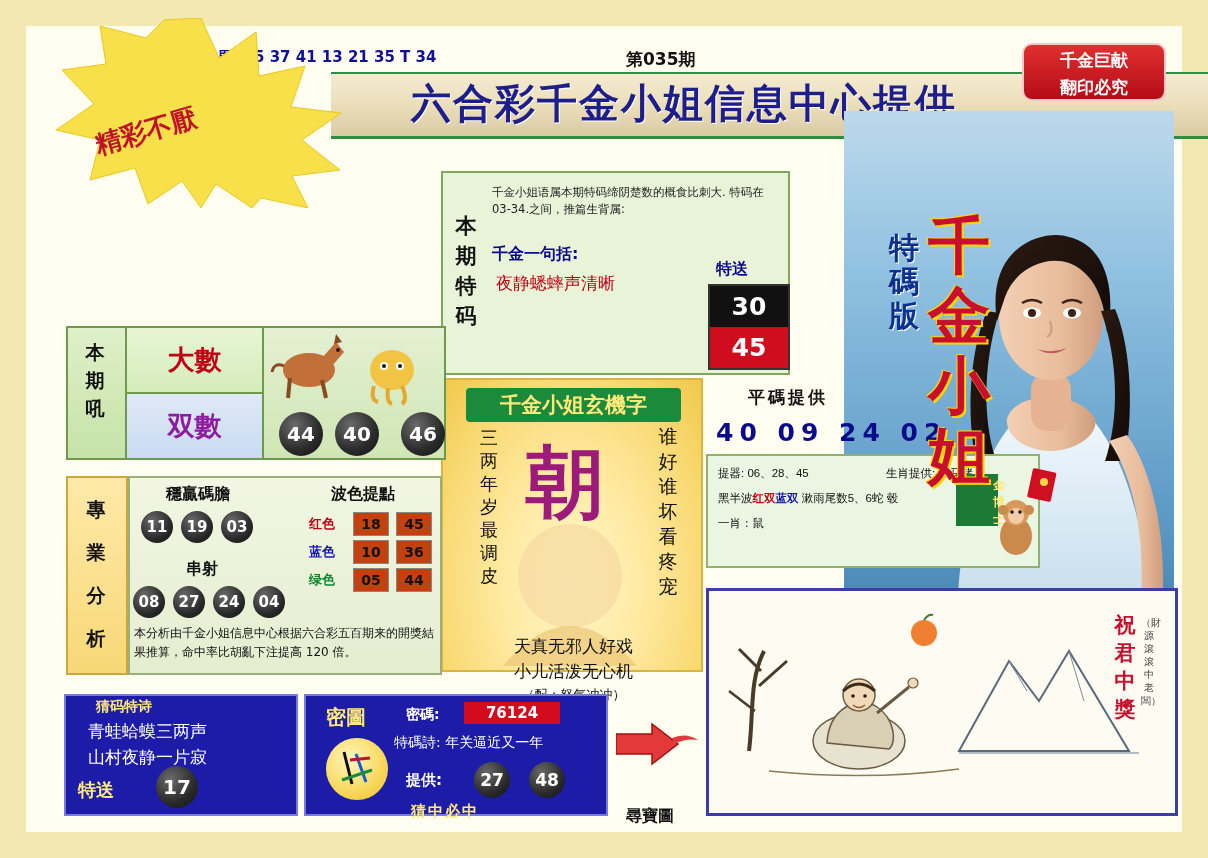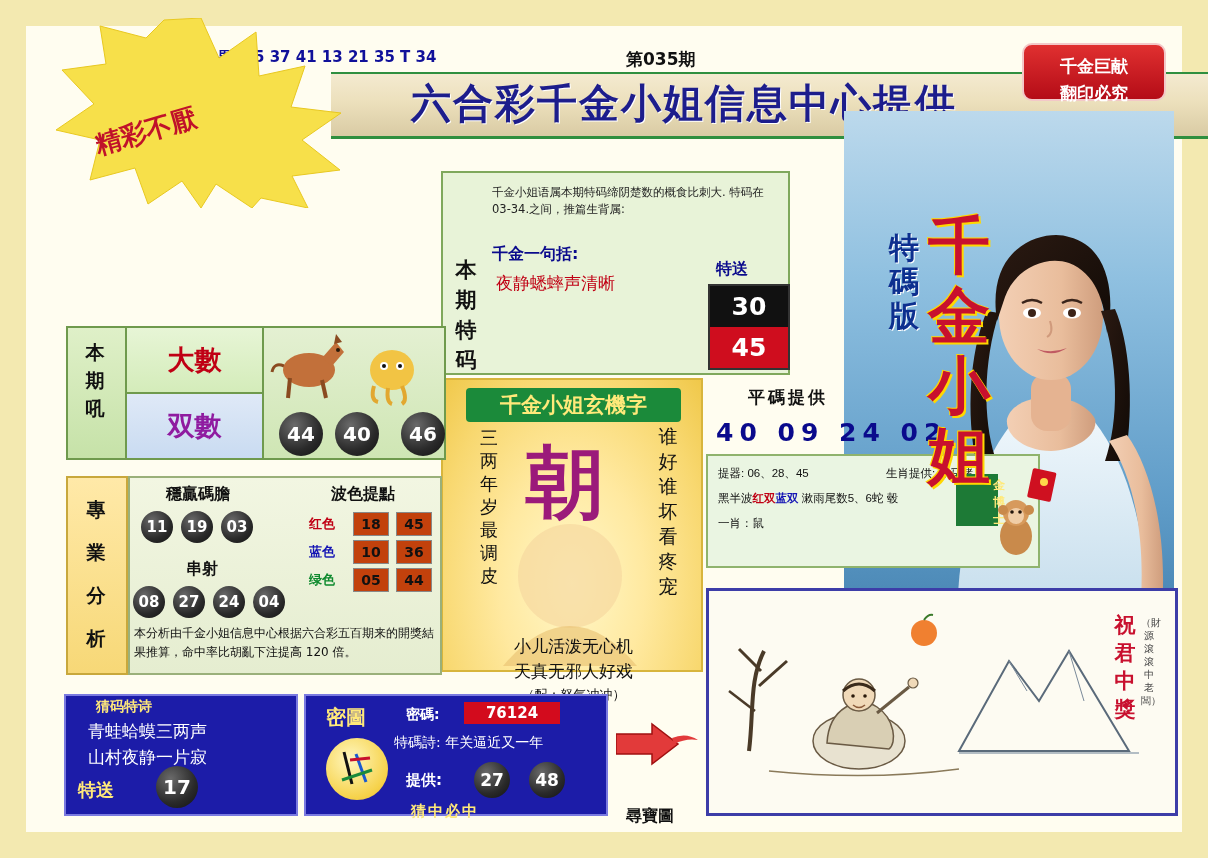--- a/index.html
+++ b/index.html
@@ -114,21 +114,21 @@
     right: 16px; top: 17px;
     width: 144px; height: 58px;
     background: linear-gradient(to bottom,#e03030,#b40c17);
     border-radius: 10px;
     border: 2px solid #f3c8c8;
     color: #fff;
     font-size: 17px;
     font-weight: bold;
     text-align: center;
     line-height: 27px;
-    padding-top: 8px;
+    padding-top: 2px;
     box-sizing: border-box;
     font-family: "DejaVu Sans", sans-serif;
   }
   
   .photo-panel {
     position: absolute;
     right: 8px; top: 85px;
     width: 330px; height: 560px;
     background: linear-gradient(to bottom, #bcd9ec 0%, #8fc0e0 30%, #5f9cc8 70%, #3d7aa8 100%);
     overflow: hidden;
@@ -175,21 +175,20 @@
   .sp-label {
     position: absolute;
     left: 425px; top: 185px;
     width: 30px;
     font-size: 21px;
     font-weight: bold;
     color: #111;
     line-height: 30px;
     text-align: center;
     font-family: "DejaVu Sans", sans-serif;
-    margin-top: 44px;
   }
   .sp-desc {
     position: absolute;
     left: 466px; top: 158px;
     width: 280px;
     font-size: 11.5px;
     color: #222;
     line-height: 17px;
     font-family: "DejaVu Sans", sans-serif;
   }
@@ -765,22 +764,22 @@
       <svg width="254" height="286" viewBox="0 0 254 286" style="position:absolute;left:0;top:0;">
         <circle cx="127" cy="196" r="52" fill="#f6d9a0" opacity="0.7"></circle>
         <path d="M60 286 Q127 206 194 286 Z" fill="#e8c070" opacity="0.6"></path>
       </svg>
     </div>
     <div class="xuanji-header">千金小姐玄機字</div>
     <div class="xuanji-left">三两年岁最调皮</div>
     <div class="xuanji-big">朝</div>
     <div class="xuanji-right">谁好谁坏看疼宠</div>
     <div class="xuanji-bottom">
+      <div>天真无邪人好戏</div>
       <div>小儿活泼无心机</div>
-      <div>天真无邪人好戏</div>
     </div>
     <div class="xuanji-note">（配：怒气冲冲）</div>
 
     <div class="pingma-label">平碼提供</div>
     <div class="pingma-nums">40 09 24 02</div>
 
     <div class="tiqi-box"></div>
     <div class="tiqi-l1">提器: 06、28、45</div>
     <div class="tiqi-l2">
       <span>黑半波</span><span class="tiqi-red">红双</span><span class="tiqi-blue">蓝双</span>&nbsp;<span>漱雨尾数5、6蛇 毂</span>

